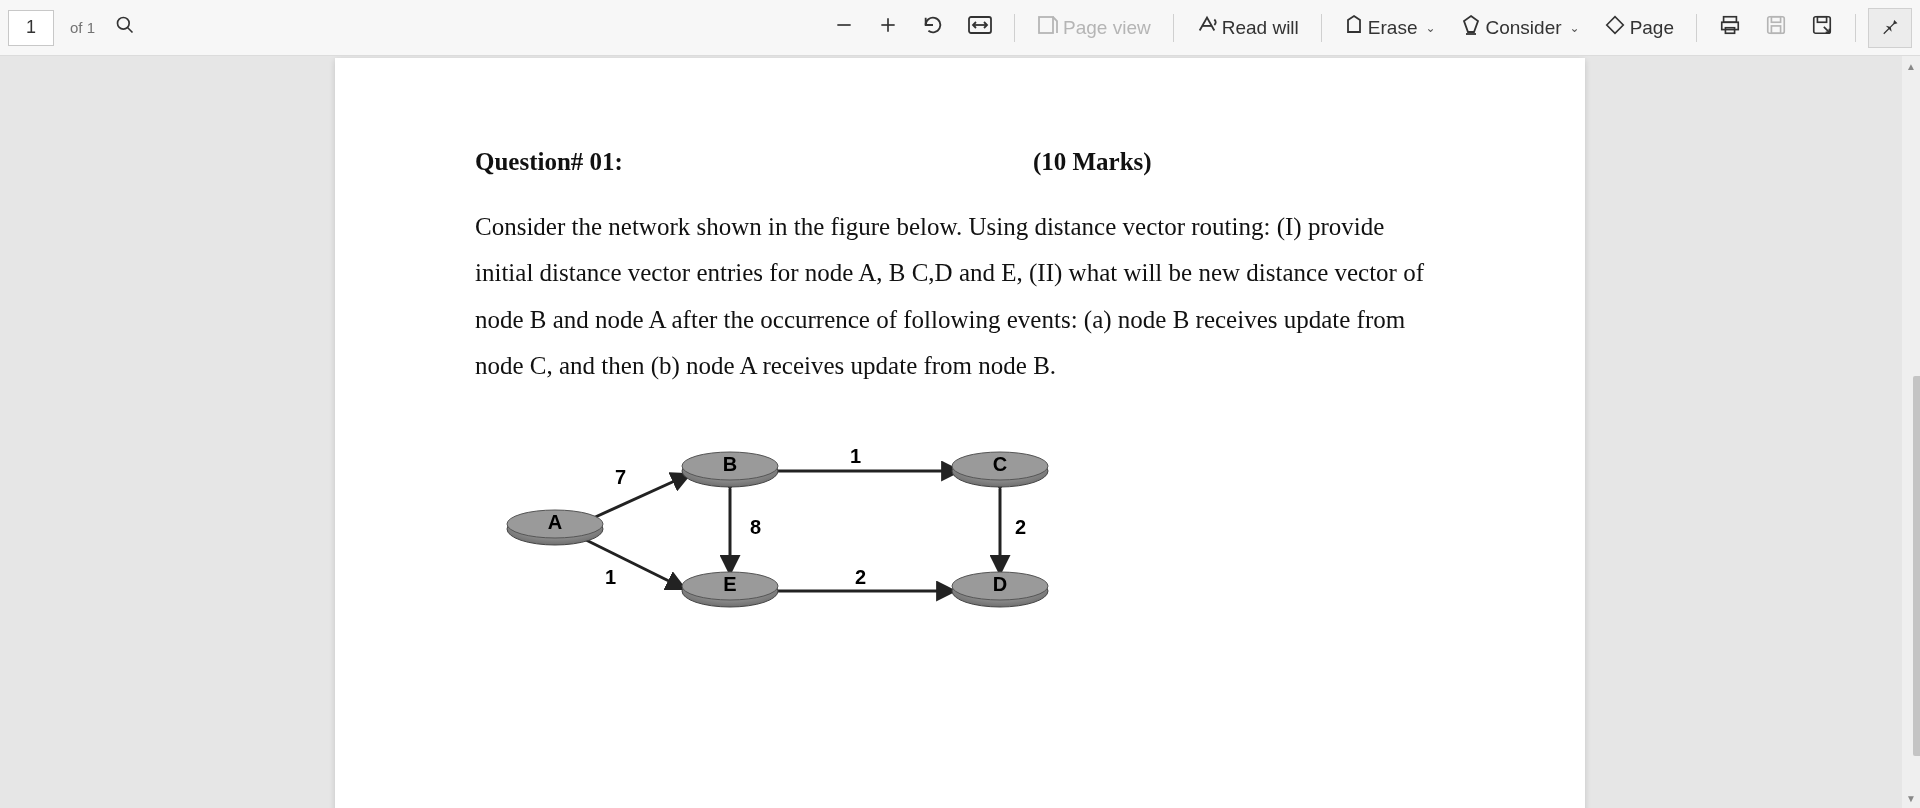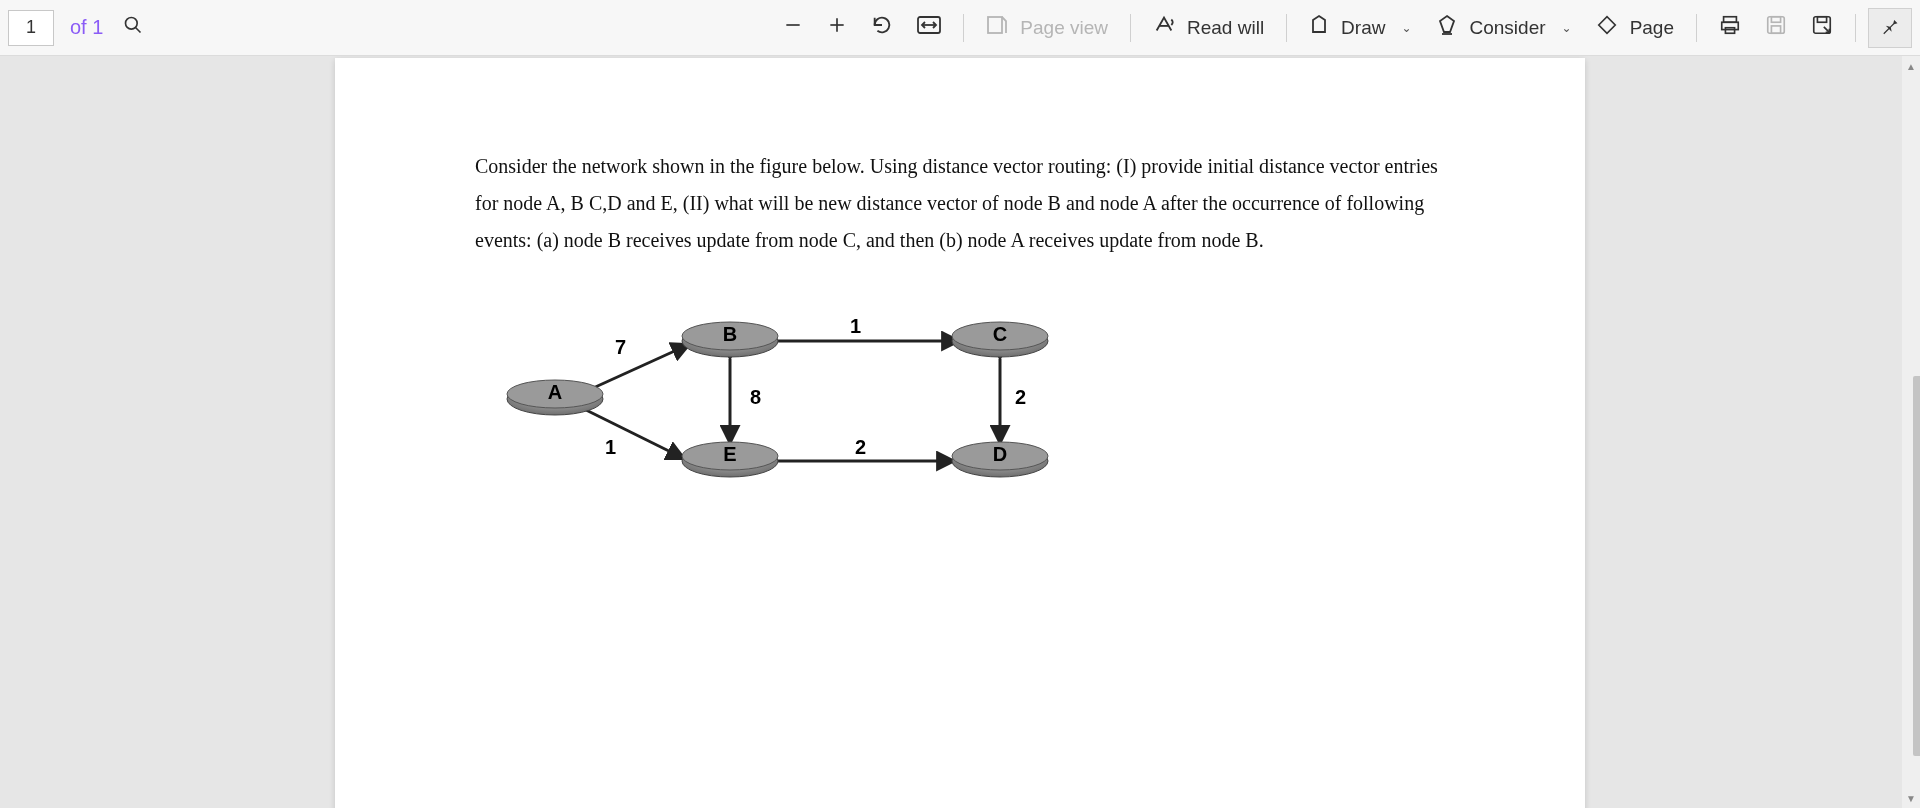--- a/index.html
+++ b/index.html
@@ -14,32 +14,32 @@
     gap: 4px;
   }
   .page-input {
     width: 46px; height: 36px;
     border: 1px solid #c8c8c8;
     background: #fff;
     text-align: center;
     font-size: 18px;
     color: #333;
   }
-  .of-label { font-size: 20px; color: #8b5cf6; margin: 0 6px 0 12px; }
+  .of-label { font-size: 15px; color: #737373; margin: 0 6px 0 12px; }
   .tb-btn {
     height: 40px;
     min-width: 40px;
     display: flex;
     align-items: center;
     justify-content: center;
     border: none;
     background: transparent;
     cursor: pointer;
     padding: 0 10px;
-    gap: 12px;
+    gap: 4px;
     color: #333;
     font-size: 19px;
   }
   .tb-btn.disabled { color: #b5b5b5; cursor: default; }
   .tb-btn.disabled svg { stroke: #b5b5b5; fill: none; }
   .divider { width: 1px; height: 28px; background: #d0d0d0; margin: 0 8px; }
   .spacer { flex: 1; }
   .caret { font-size: 12px; color: #555; margin-left: 4px; }
   .pin-btn { background: #ececec; border: 1px solid #d0d0d0; width: 44px; height: 40px; }
   .viewport {
@@ -64,21 +64,21 @@
     font-family: "Times New Roman", serif;
     font-size: 25px;
     font-weight: bold;
     color: #111;
     margin-bottom: 28px;
   }
   .q-header .q-title { flex: 0 0 auto; }
   .q-header .q-marks { margin-left: 410px; }
   .body-text {
     font-family: "Times New Roman", serif;
-    font-size: 20px;
+    font-size: 25px;
     line-height: 1.85;
     color: #111;
   }
   .diagram { margin-top: 40px; }
   .scroll-track {
     position: absolute;
     right: 0; top: 0; bottom: 0;
     width: 18px;
     background: #efefef;
     display: flex;
@@ -153,21 +153,21 @@
     <span>Read will</span>
   </button>
 
   <div class="divider"></div>
 
   <button class="tb-btn">
     <span><svg width="20" height="22" viewBox="0 0 20 22" fill="none" stroke="#333" stroke-width="1.8">
           <polygon points="10,2 16,6 16,18 4,18 4,6"></polygon>
           <line x1="4" y1="18" x2="16" y2="18"></line>
         </svg></span>
-    <span>Draw</span>
+    <span>Erase</span>
     <span class="caret">⌄</span>
   </button>
 
   <button class="tb-btn">
     <span><svg width="22" height="22" viewBox="0 0 22 22" fill="none" stroke="#333" stroke-width="1.8">
           <polygon points="11,2 18,7 14,18 8,18 4,7"></polygon>
           <line x1="6" y1="20" x2="16" y2="20"></line>
         </svg></span>
     <span>Consider</span>
     <span class="caret">⌄</span>
@@ -209,20 +209,24 @@
 
   <button class="tb-btn pin-btn">
     <span><svg width="20" height="20" viewBox="0 0 24 24" fill="#333">
           <path d="M14 3l7 7-4 1-4 4 1 5-3-3-6 6-1-1 6-6-3-3 5 1 4-4 1-4-3-3z"></path>
         </svg></span>
   </button>
 </div>
 
 <div class="viewport">
   <div class="page">
+    <div class="q-header">
+      <span class="q-title">Question# 01:</span>
+      <span class="q-marks">(10 Marks)</span>
+    </div>
     <p class="body-text">Consider the network shown in the figure below. Using distance vector routing: (I) provide initial distance vector entries for node A, B C,D and E, (II) what will be new distance vector of node B and node A after the occurrence of following events: (a) node B receives update from node C, and then (b) node A receives update from node  B.</p>
 
     <div class="diagram">
       <svg width="620" height="210" viewBox="0 0 620 210">
         <defs>
           <marker id="arr" viewBox="0 0 10 10" refX="9" refY="5" markerWidth="7" markerHeight="7" orient="auto">
             <path d="M0 0 L10 5 L0 10 z" fill="#222"></path>
           </marker>
           <radialGradient id="disk" cx="50%" cy="40%" r="60%">
             <stop offset="0%" stop-color="#bfbfbf"></stop>

